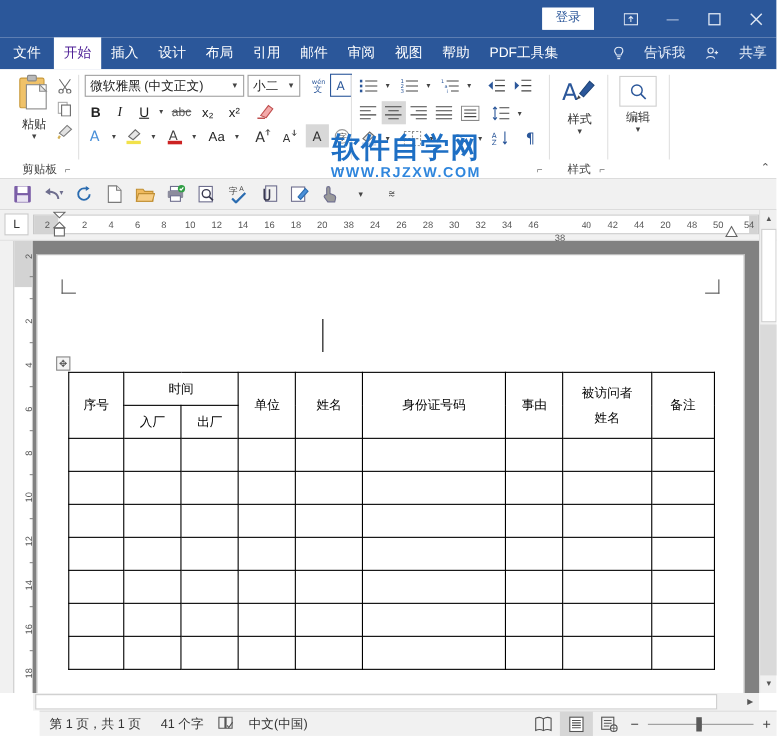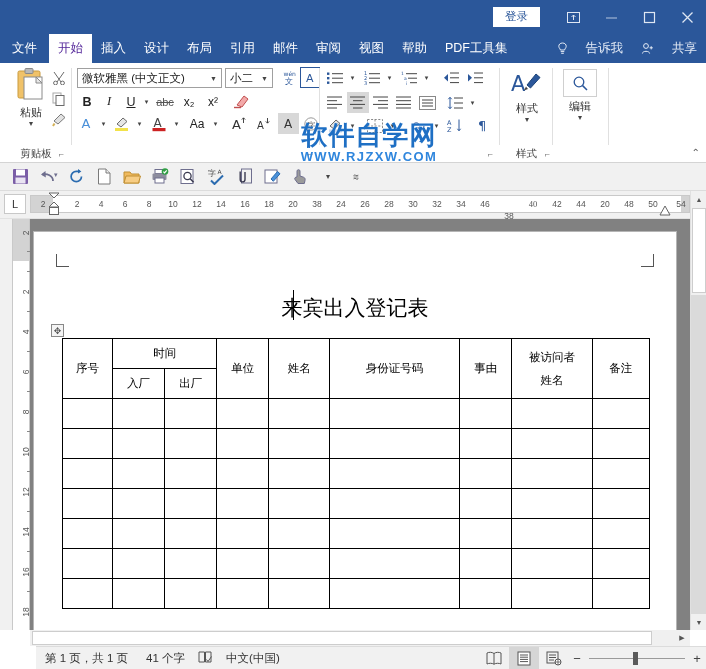--- a/index.html
+++ b/index.html
@@ -750,21 +750,20 @@
       <div class="vtick" style="top:372px;"></div>
       <div class="vk" style="top:393px;">18</div>
     </div>
   </div>
 
   <div class="docarea">
     <div class="page">
       <div class="mark tl"></div>
       <div class="mark tr"></div>
 
-      <div class="doc-title">来宾出入登记表</div>
       <div class="caret-bar"></div>
 
       <div class="tbl-handle">✥</div>
 
       <table class="doctable">
         <colgroup>
           <col style="width:48px">
             <col style="width:50px">
             <col style="width:50px">
           <col style="width:50px">

